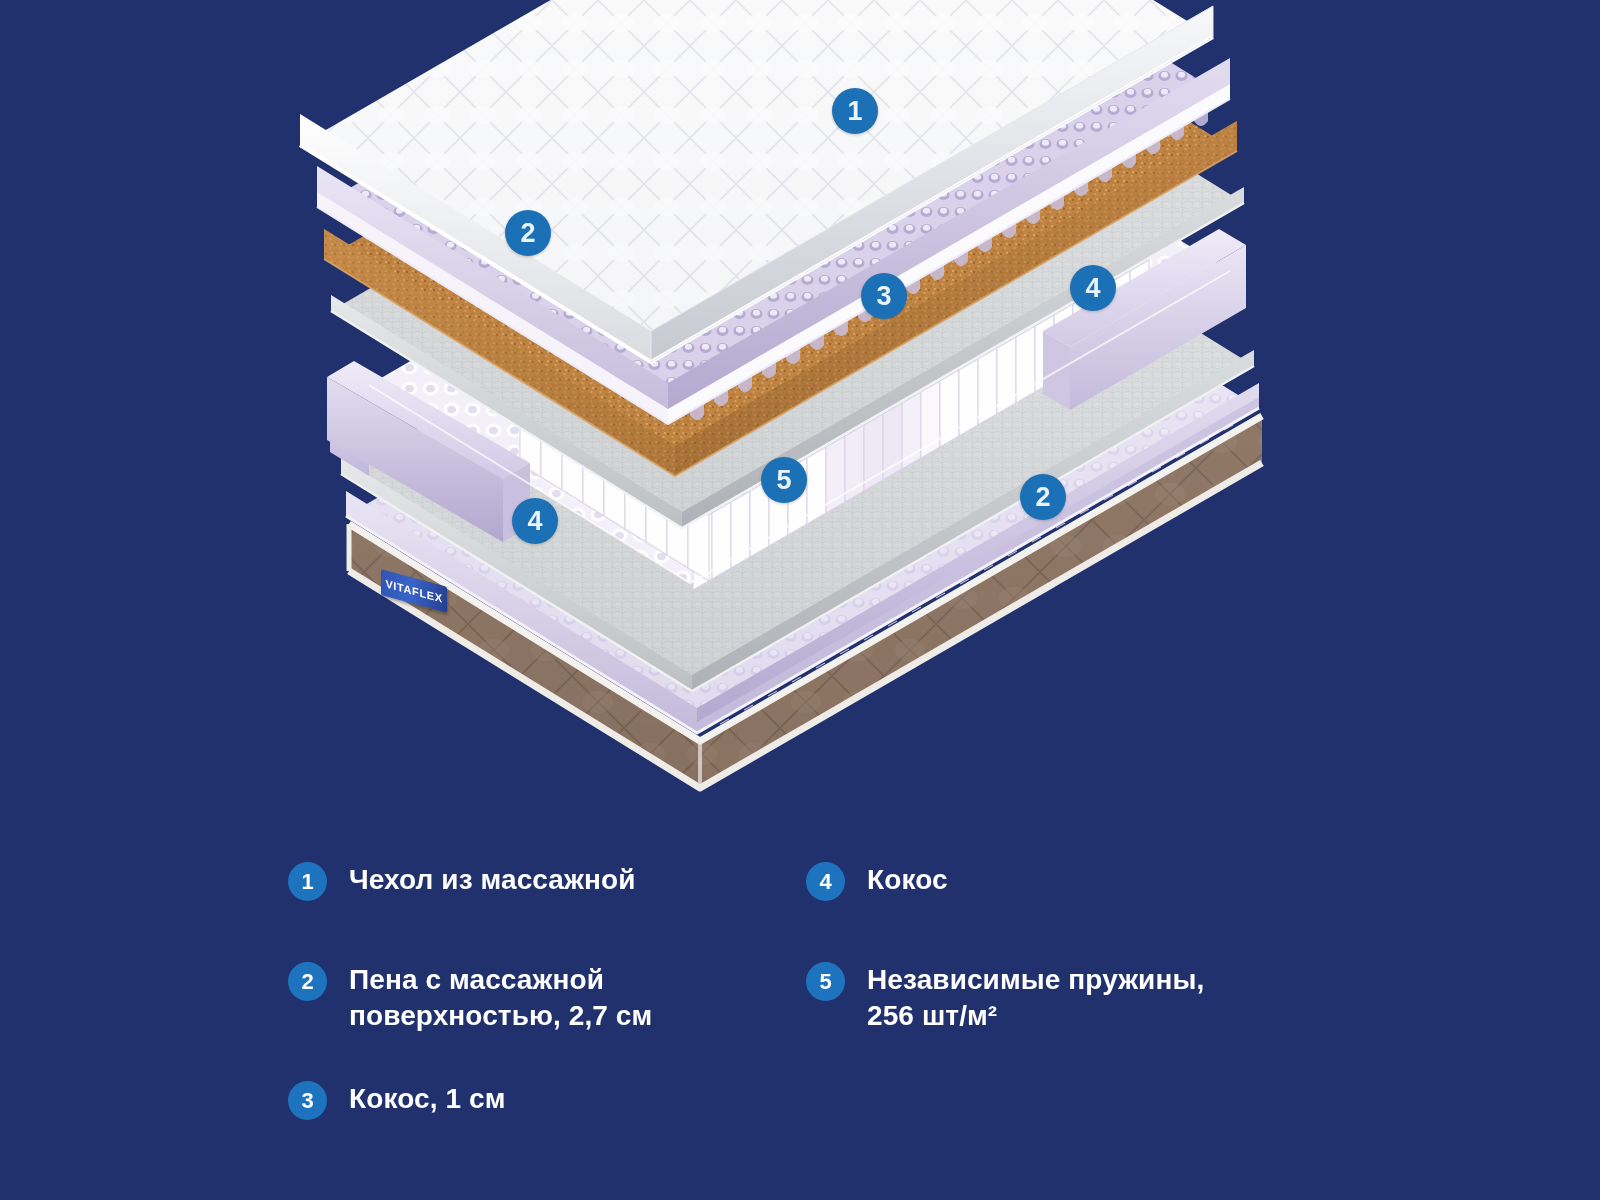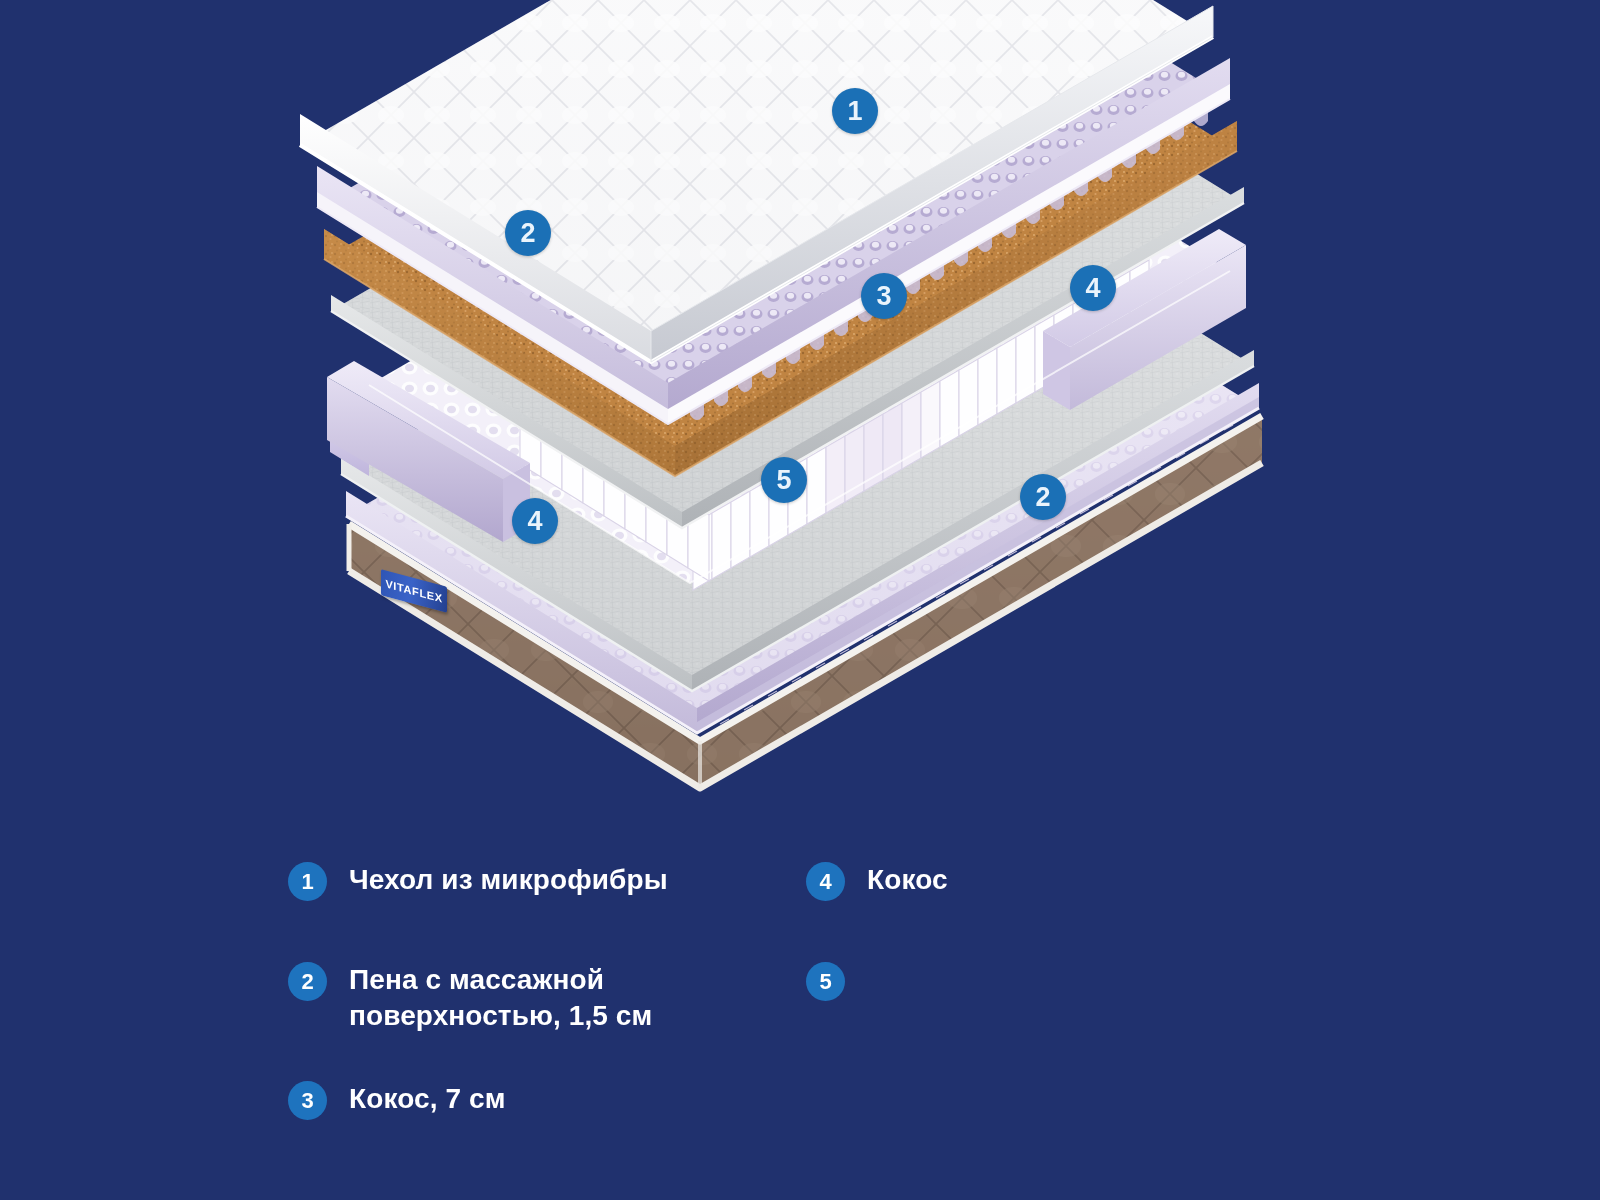--- a/index.html
+++ b/index.html
@@ -395,49 +395,51 @@
   </div>
 
   <div id="legend">
 
     <div class="legend-col" style="left:288px;width:470px;">
 
       <div class="legend-row" style="top:17px;">
         <div class="legend-badge" style="background: rgb(30, 115, 190);">
           <span>1</span>
         </div>
-        <div class="legend-text">Чехол из микрофибры</div>
+        <div class="legend-text">Чехол из массажной</div>
       </div>
 
       <div class="legend-row" style="top:117px;">
         <div class="legend-badge" style="background: rgb(30, 115, 190);">
           <span>2</span>
         </div>
         <div class="legend-text">Пена с массажной
-поверхностью, 1,5 см</div>
+поверхностью, 2,7 см</div>
       </div>
 
       <div class="legend-row" style="top:236px;">
         <div class="legend-badge" style="background: rgb(30, 115, 190);">
           <span>3</span>
         </div>
-        <div class="legend-text">Кокос, 7 см</div>
+        <div class="legend-text">Кокос, 1 см</div>
       </div>
     </div>
 
     <div class="legend-col" style="left:806px;width:470px;">
 
       <div class="legend-row" style="top:17px;">
         <div class="legend-badge" style="background: rgb(30, 115, 190);">
           <span>4</span>
         </div>
         <div class="legend-text">Кокос</div>
       </div>
 
       <div class="legend-row" style="top:117px;">
         <div class="legend-badge" style="background: rgb(30, 115, 190);">
           <span>5</span>
         </div>
+        <div class="legend-text">Независимые пружины,
+256 шт/м²</div>
       </div>
     </div>
   </div>
 
 </div>
 
 </body></html>

